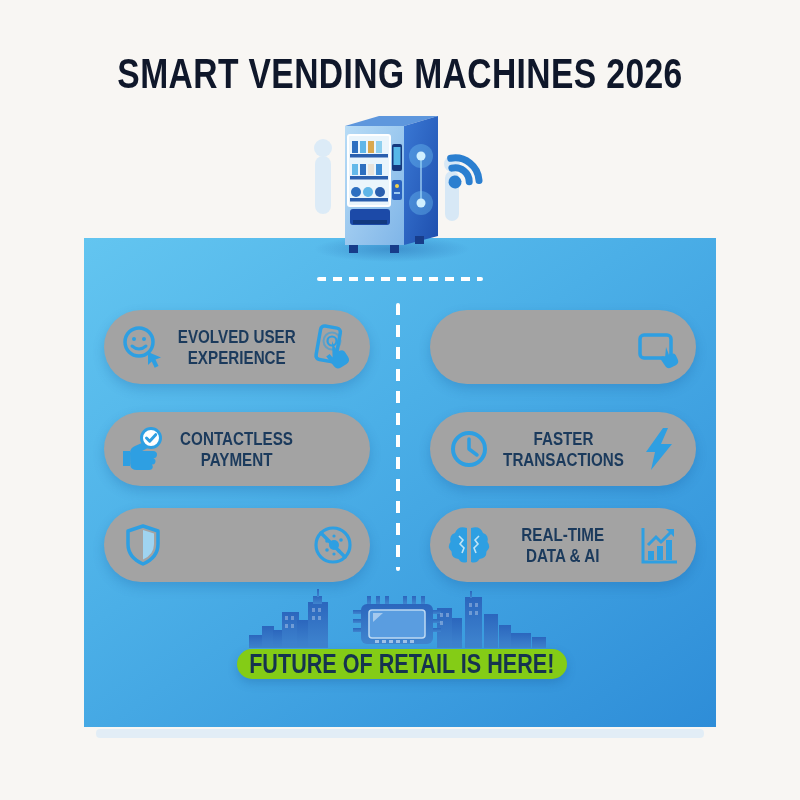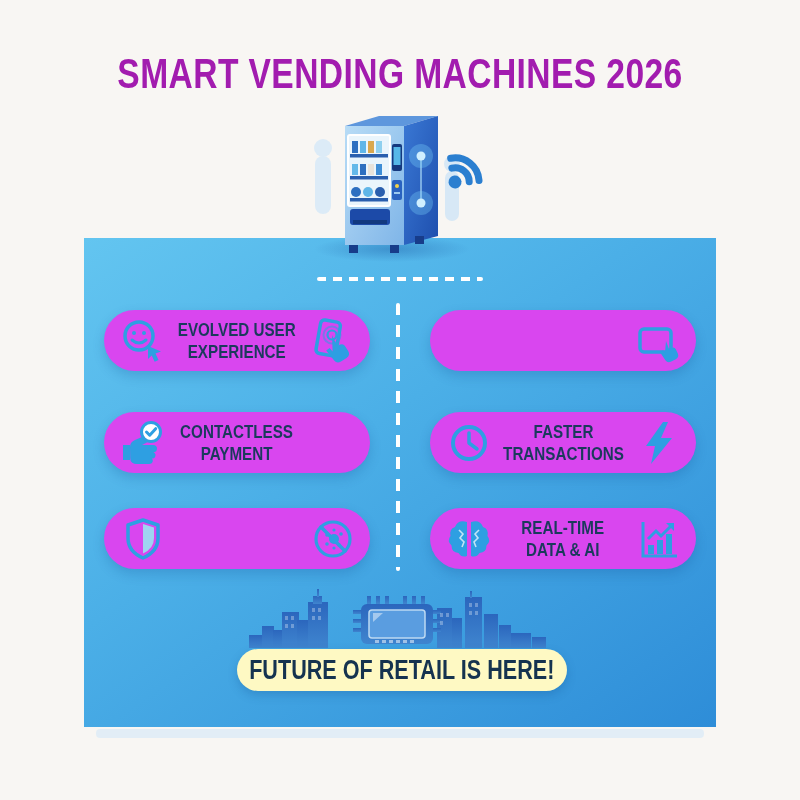--- a/index.html
+++ b/index.html
@@ -1,50 +1,50 @@
 <!DOCTYPE html>
 <html><head>
 <meta charset="utf-8">
 <style>
   html,body{margin:0;padding:0;}
   body{width:800px;height:800px;position:relative;overflow:hidden;
        background:#f8f6f3;font-family:"Liberation Sans",sans-serif;}
   .abs{position:absolute;}
   .cond{display:block;transform:scaleX(.8);transform-origin:50% 50%;white-space:nowrap;}
   
-  .title{left:0;top:50px;width:800px;text-align:center;color:#a21caf;
+  .title{left:0;top:50px;width:800px;text-align:center;color:#0f172a;
          font-weight:bold;font-size:42px;letter-spacing:.5px;}
   
   .panel{left:84px;top:238px;width:632px;height:489px;
          background:linear-gradient(145deg,#63c5f0 0%,#4bafe7 42%,#2e8dd8 100%);}
   .panel-reflection{left:96px;top:729px;width:608px;height:9px;background:#d9eaf7;
                     opacity:.7;border-radius:4px;}
   
   .hdash{left:317px;top:277px;width:166px;height:4px;
          background:repeating-linear-gradient(90deg,#fff 0 9px,transparent 9px 16px);
          border-radius:2px;}
   .vdash{left:396px;top:303px;width:4px;height:268px;
          background:repeating-linear-gradient(180deg,#fff 0 12px,transparent 12px 22px);
          border-radius:2px;}
   
-  .card{width:266px;height:61px;background:#d946ef;border-radius:37px;
+  .card{width:266px;height:74px;background:#a3a3a3;border-radius:37px;
         box-shadow:0 5px 12px rgba(15,75,140,.22);display:flex;
         align-items:center;justify-content:center;}
   .card-text{text-align:center;color:#1b3a5c;font-weight:bold;font-size:19px;
              line-height:1.12;}
   .card-icon{position:absolute;top:50%;transform:translateY(-50%);width:48px;height:48px;}
   .card-icon.left{left:15px;}
   .card-icon.right{right:13px;}
   .card-icon svg{width:48px;height:48px;display:block;}
   
   .hero{left:295px;top:108px;width:265px;height:154px;z-index:5;}
   
   .skyline{left:249px;top:588px;width:300px;height:60px;}
   
-  .banner{left:237px;top:649px;width:330px;height:42px;background:#fef9c3;
+  .banner{left:237px;top:649px;width:330px;height:30px;background:#84cc16;
           border-radius:22px;box-shadow:0 4px 10px rgba(15,75,140,.25);
           display:flex;align-items:center;justify-content:center;
           color:#15334f;font-weight:bold;font-size:27px;}
 </style>
 </head>
 <body>
 
 <div class="abs title">
   <span class="cond">SMART VENDING MACHINES 2026</span>
 </div>

